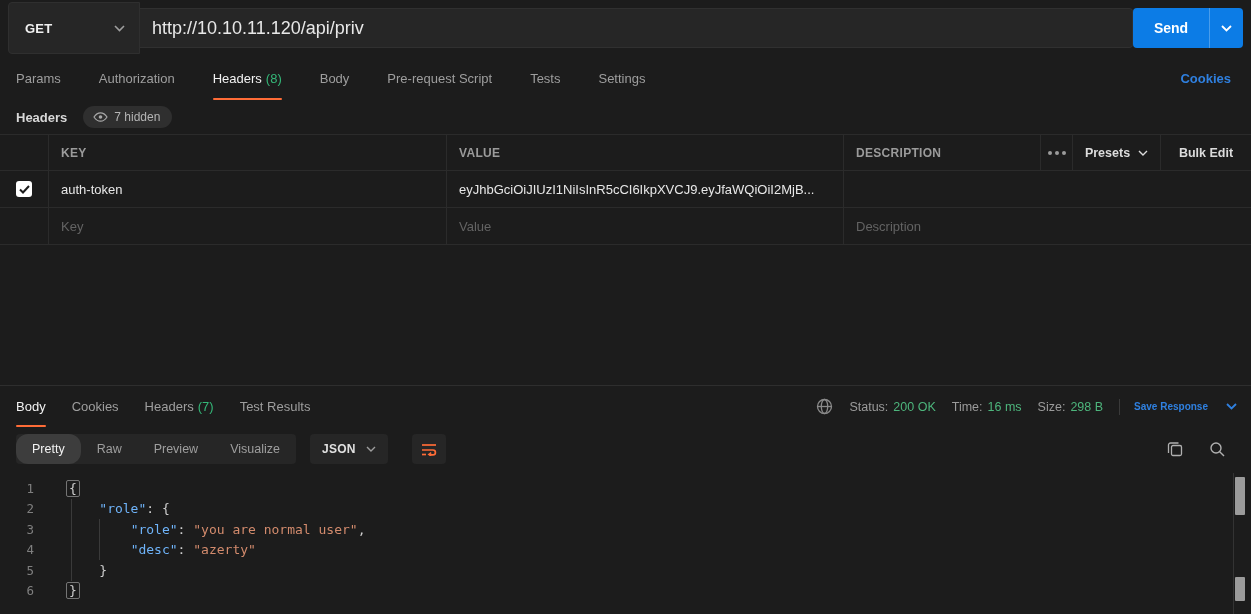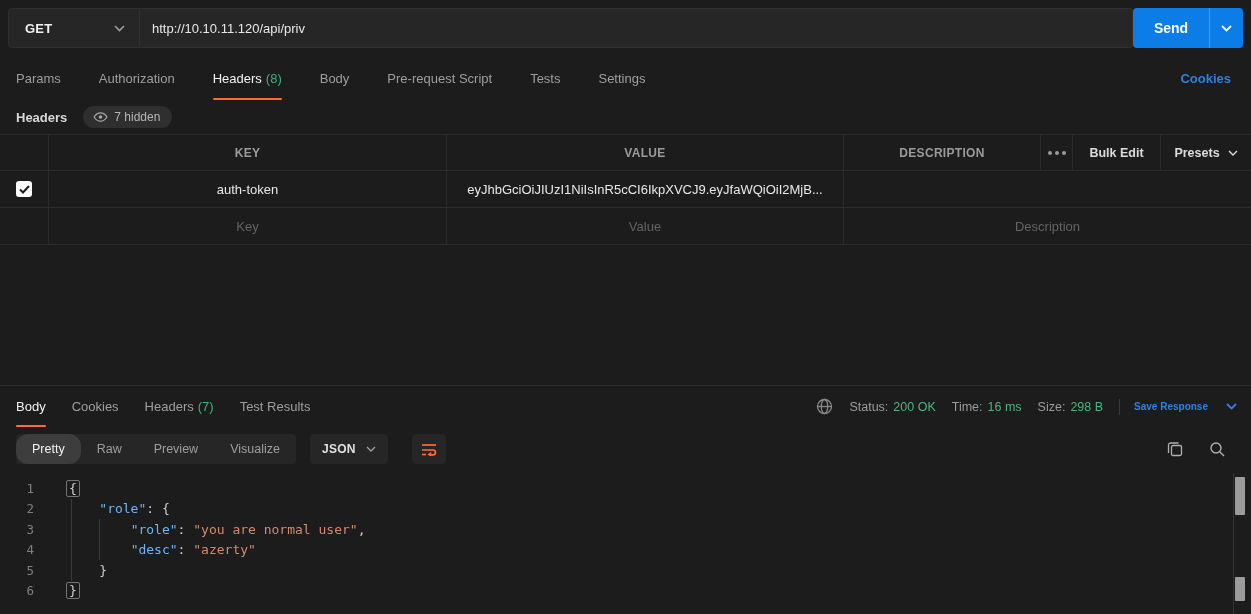--- a/index.html
+++ b/index.html
@@ -8,29 +8,29 @@
     background:#1c1c1c;
     font-family:"Liberation Sans", sans-serif;
     color:#e8e8e8;
     overflow:hidden;
   }
   .app { width:1251px; height:614px; display:flex; flex-direction:column; position:relative; }
 
   
   .request-bar { height:56px; display:flex; align-items:center; padding:0 8px; flex:none; }
   .method-box {
-    width:132px; height:40px; background:#262626; border:1px solid #2f2f2f;
+    width:132px; height:52px; background:#262626; border:1px solid #2f2f2f;
     border-radius:4px 0 0 4px; display:flex; align-items:center; justify-content:space-between;
     padding:0 14px 0 16px; cursor:pointer;
   }
   .method-label { font-size:13px; font-weight:bold; color:#f0f0f0; letter-spacing:.2px; }
   .url-box {
     flex:1; height:40px; background:#262626; border:1px solid #303030; border-left:none;
     border-radius:0 4px 4px 0; display:flex; align-items:center; padding:0 12px;
-    font-size:13px; color:#e8e8e8;
+    font-size:18px; color:#e8e8e8;
   }
   .send-group { display:flex; height:40px; }
   .send-btn {
     width:76px; height:40px; background:#0c7ce6; border:none; border-radius:4px 0 0 4px;
     color:#fff; font-size:14px; font-weight:bold; font-family:inherit; cursor:pointer;
   }
   .send-caret {
     width:34px; height:40px; background:#0c7ce6; border:none; border-left:1px solid rgba(255,255,255,.25);
     border-radius:0 4px 4px 0; display:flex; align-items:center; justify-content:center; cursor:pointer;
   }
@@ -51,21 +51,21 @@
     display:flex; align-items:center; gap:6px; background:#2f2f2f; border-radius:12px;
     padding:4px 12px 4px 10px; font-size:12px; color:#b5b5b5; cursor:pointer;
   }
 
   
   .kv-table { flex:none; border-top:1px solid #2b2b2b; }
   .t-row { display:grid; border-bottom:1px solid #2b2b2b; align-items:center; }
   .t-head { grid-template-columns:48px 398px 397px 197px 32px 88px 1fr; height:36px; }
   .t-data { grid-template-columns:48px 398px 397px 1fr; height:37px; }
   .cell { height:100%; display:flex; align-items:center; padding:0 12px; overflow:hidden; white-space:nowrap; }
-  .cell.bl { border-left:1px solid #2b2b2b;justify-content:center; }
+  .cell.bl { border-left:1px solid #2b2b2b; }
   .h-label { font-size:12px; font-weight:bold; color:#9b9b9b; letter-spacing:.3px; }
   .cell-center { justify-content:center; padding:0; }
   .bulk-edit { font-size:12.5px; font-weight:bold; color:#dcdcdc; cursor:pointer; justify-content:center; }
   .presets { font-size:12.5px; font-weight:bold; color:#dcdcdc; cursor:pointer; gap:8px; justify-content:center; }
   .dots { display:flex; gap:3px; cursor:pointer; }
   .dots i { width:4px; height:4px; border-radius:50%; background:#9b9b9b; }
   .cb { width:16px; height:16px; background:#ffffff; border-radius:3px; display:flex; align-items:center; justify-content:center; cursor:pointer; }
   .kv-key { font-size:13px; color:#e8e8e8; }
   .kv-val { font-size:13px; color:#e8e8e8; }
   .ph { font-size:13px; color:#636363; }
@@ -194,31 +194,31 @@
       <div class="cell bl">
           <span class="h-label">DESCRIPTION</span>
         </div>
       <div class="cell bl cell-center">
         <span class="dots">
             <i></i>
             <i></i>
             <i></i>
           </span>
       </div>
+      <div class="cell bl presets">
+        <span>Presets</span>
+        <span>
+          <svg width="10" height="6" viewBox="0 0 10 6">
+              <polyline points="1,1 5,5 9,1" fill="none" stroke="#dcdcdc" stroke-width="1.4"></polyline>
+            </svg>
+        </span>
+      </div>
       <div class="cell bl bulk-edit">
           <span>Bulk Edit</span>
         </div>
-      <div class="cell bl presets">
-        <span>Presets</span>
-        <span>
-          <svg width="10" height="6" viewBox="0 0 10 6">
-              <polyline points="1,1 5,5 9,1" fill="none" stroke="#dcdcdc" stroke-width="1.4"></polyline>
-            </svg>
-        </span>
-      </div>
     </div>
 
     <div class="t-row t-data">
       <div class="cell cell-center">
         <span class="cb">
           <svg width="11" height="9" viewBox="0 0 11 9">
               <polyline points="1,4.5 4,7.5 10,1" fill="none" stroke="#1c1c1c" stroke-width="2"></polyline>
             </svg>
         </span>
       </div>

